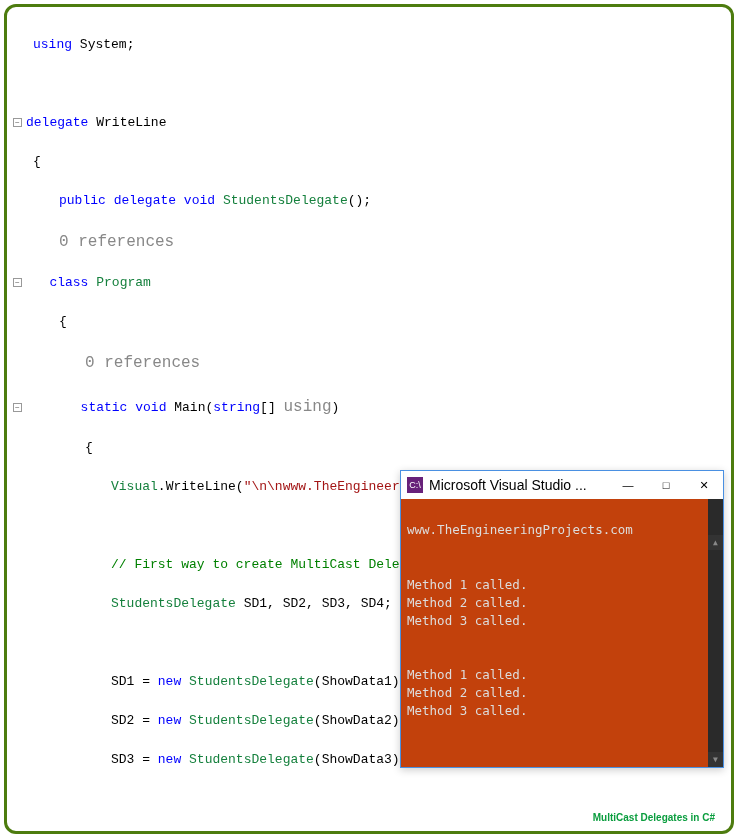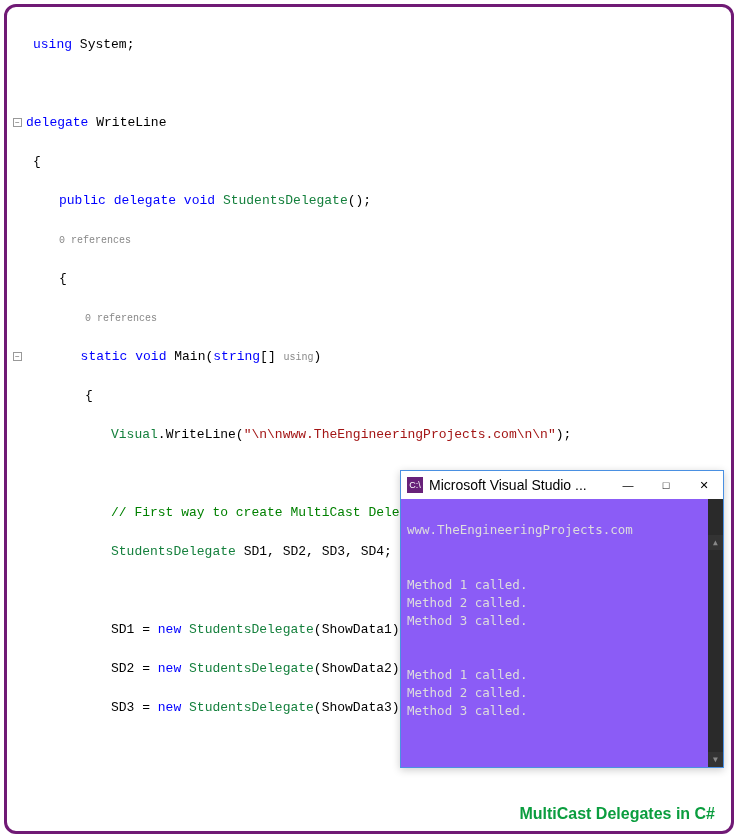--- a/index.html
+++ b/index.html
@@ -5,21 +5,21 @@
 * { margin: 0; padding: 0; box-sizing: border-box; }
 body {
   font-family: Consolas, 'Courier New', monospace;
   font-size: 13px;
   background: #fff;
   width: 739px;
   height: 838px;
   position: relative;
 }
 .frame {
-  border: 3px solid #701a75;
+  border: 3px solid #4d7c0f;
   border-radius: 12px;
   width: 730px;
   height: 830px;
   margin: 4px;
   position: relative;
   overflow: hidden;
   background: #fff;
 }
 .code-area {
   padding: 8px 8px 8px 6px;
@@ -36,30 +36,30 @@
   text-align: center;
   color: #666;
   background: #fff;
   margin-right: 4px;
   vertical-align: middle;
 }
 .kw-blue { color: #0000ff; }
 .kw-teal { color: #15803d; }
 .kw-green { color: #008000; }
 .kw-red { color: #a31515; }
-.kw-gray { color: #888; font-size: 10px; }
+.kw-gray { color: #888; font-size: 16px; }
 .kw-black { color: #000; }
 .caption {
   position: absolute;
   bottom: 8px;
   right: 16px;
   color: #0a9d3e;
   font-weight: bold;
   font-family: 'Segoe UI', Arial, sans-serif;
-  font-size: 16px;
+  font-size: 10px;
 }
 .console-window {
   position: absolute;
   top: 463px;
   left: 393px;
   width: 324px;
   border: 1px solid #4a90e2;
   background: #fff;
   box-shadow: 0 2px 8px rgba(0,0,0,0.2);
 }
@@ -95,21 +95,21 @@
   width: 38px;
   height: 28px;
   display: flex;
   align-items: center;
   justify-content: center;
   font-family: 'Segoe UI Symbol', Arial;
   font-size: 11px;
   color: #000;
 }
 .console-body {
-  background: #8b5cf6;
+  background: #c2410c;
   color: #ddd;
   font-family: Consolas, monospace;
   font-size: 12.5px;
   padding: 4px 6px;
   height: 268px;
   position: relative;
   line-height: 1.45;
   white-space: pre;
 }
 .scrollbar {
@@ -141,20 +141,21 @@
 <body>
 
 <div class="frame">
   <div class="code-area">
 <span class="ln indent1"><span class="kw-blue">using</span> <span class="kw-black">System</span><span class="kw-black">;</span></span>
 <span class="ln"> </span>
 <span class="ln"><span class="fold-box">−</span><span class="kw-blue">delegate</span> <span class="kw-black">WriteLine</span></span>
 <span class="ln indent1"><span class="kw-black">{</span></span>
 <span class="ln indent2"><span class="kw-blue">public</span> <span class="kw-blue">delegate</span> <span class="kw-blue">void</span> <span class="kw-teal">StudentsDelegate</span><span class="kw-black">();</span></span>
 <span class="ln indent2"><span class="kw-gray">0 references</span></span>
+<span class="ln"><span class="fold-box">−</span>   <span class="kw-blue">class</span> <span class="kw-teal">Program</span></span>
 <span class="ln indent2"><span class="kw-black">{</span></span>
 <span class="ln indent3"><span class="kw-gray">0 references</span></span>
 <span class="ln"><span class="fold-box">−</span>       <span class="kw-blue">static</span> <span class="kw-blue">void</span> <span class="kw-black">Main</span><span class="kw-black">(</span><span class="kw-blue">string</span><span class="kw-black">[] </span><span class="kw-gray">using</span><span class="kw-black">)</span></span>
 <span class="ln indent3"><span class="kw-black">{</span></span>
 <span class="ln indent4"><span class="kw-teal">Visual</span><span class="kw-black">.</span><span class="kw-black">WriteLine</span><span class="kw-black">(</span><span class="kw-red">"\n\nwww.TheEngineeringProjects.com\n\n"</span><span class="kw-black">);</span></span>
 <span class="ln"> </span>
 <span class="ln indent4"><span class="kw-green">// First way to create MultiCast Delegate</span></span>
 <span class="ln indent4"><span class="kw-teal">StudentsDelegate</span><span class="kw-black"> SD1, SD2, SD3, SD4;</span></span>
 <span class="ln"> </span>
 <span class="ln indent4"><span class="kw-black">SD1 = </span><span class="kw-blue">new</span> <span class="kw-teal">StudentsDelegate</span><span class="kw-black">(ShowData1);</span></span>

